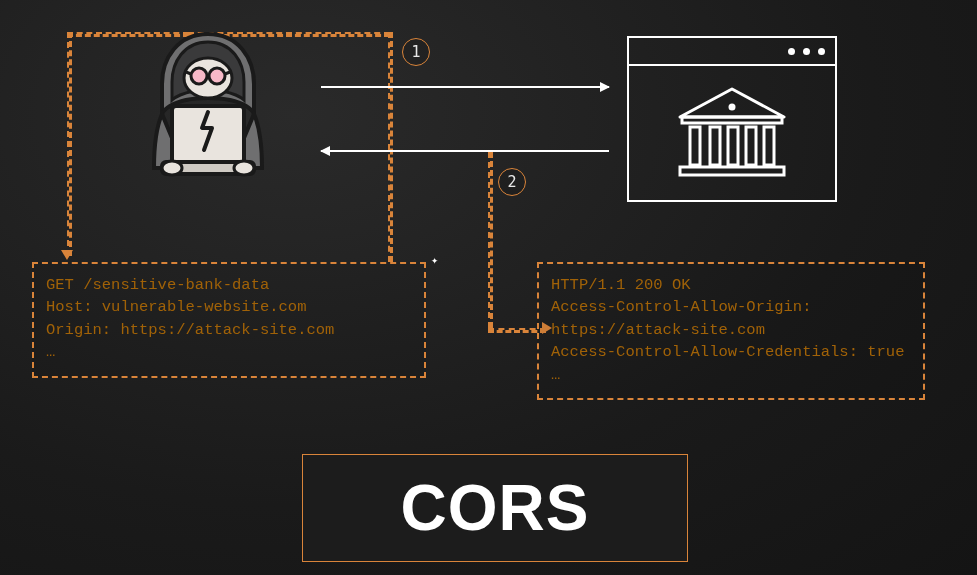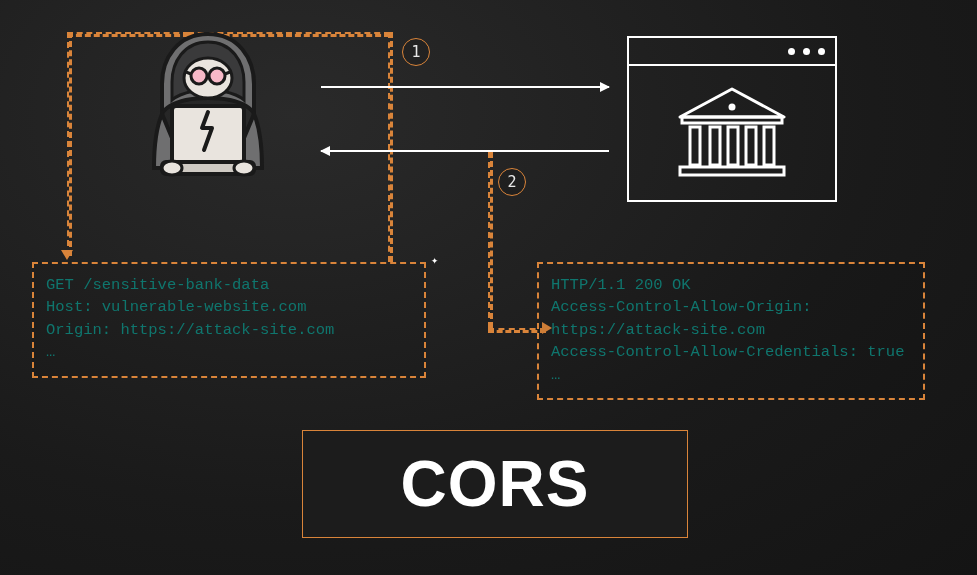--- a/index.html
+++ b/index.html
@@ -90,21 +90,21 @@
     background: rgba(0,0,0,0.1);
   }
   .step1 { left: 402px; top: 38px; }
   .step2 { left: 498px; top: 168px; }
 
   
   .code-box {
     position: absolute;
     border: 2px dashed #d9843a;
     padding: 10px 12px 12px 12px;
-    color: #0f766e;
+    color: #a16207;
     font-size: 15.5px;
     line-height: 1.45;
     white-space: pre;
     font-family: Consolas, Monaco, 'Courier New', monospace;
     background: rgba(0,0,0,0.05);
   }
   .req-box { left: 32px; top: 262px; width: 394px; }
   .res-box { left: 537px; top: 262px; width: 388px; }
 
   
@@ -148,21 +148,21 @@
     width: 10px; height: 10px;
     color: #fff;
     font-size: 12px;
     line-height: 10px;
   }
 
   
   .title-box {
     position: absolute;
     left: 302px;
-    top: 430px;
+    top: 454px;
     width: 386px;
     height: 108px;
     border: 1px solid #d9843a;
     display: flex;
     align-items: center;
     justify-content: center;
     background: #1c1c1c;
   }
   .title-box .title {
     font-family: Arial, Helvetica, sans-serif;

